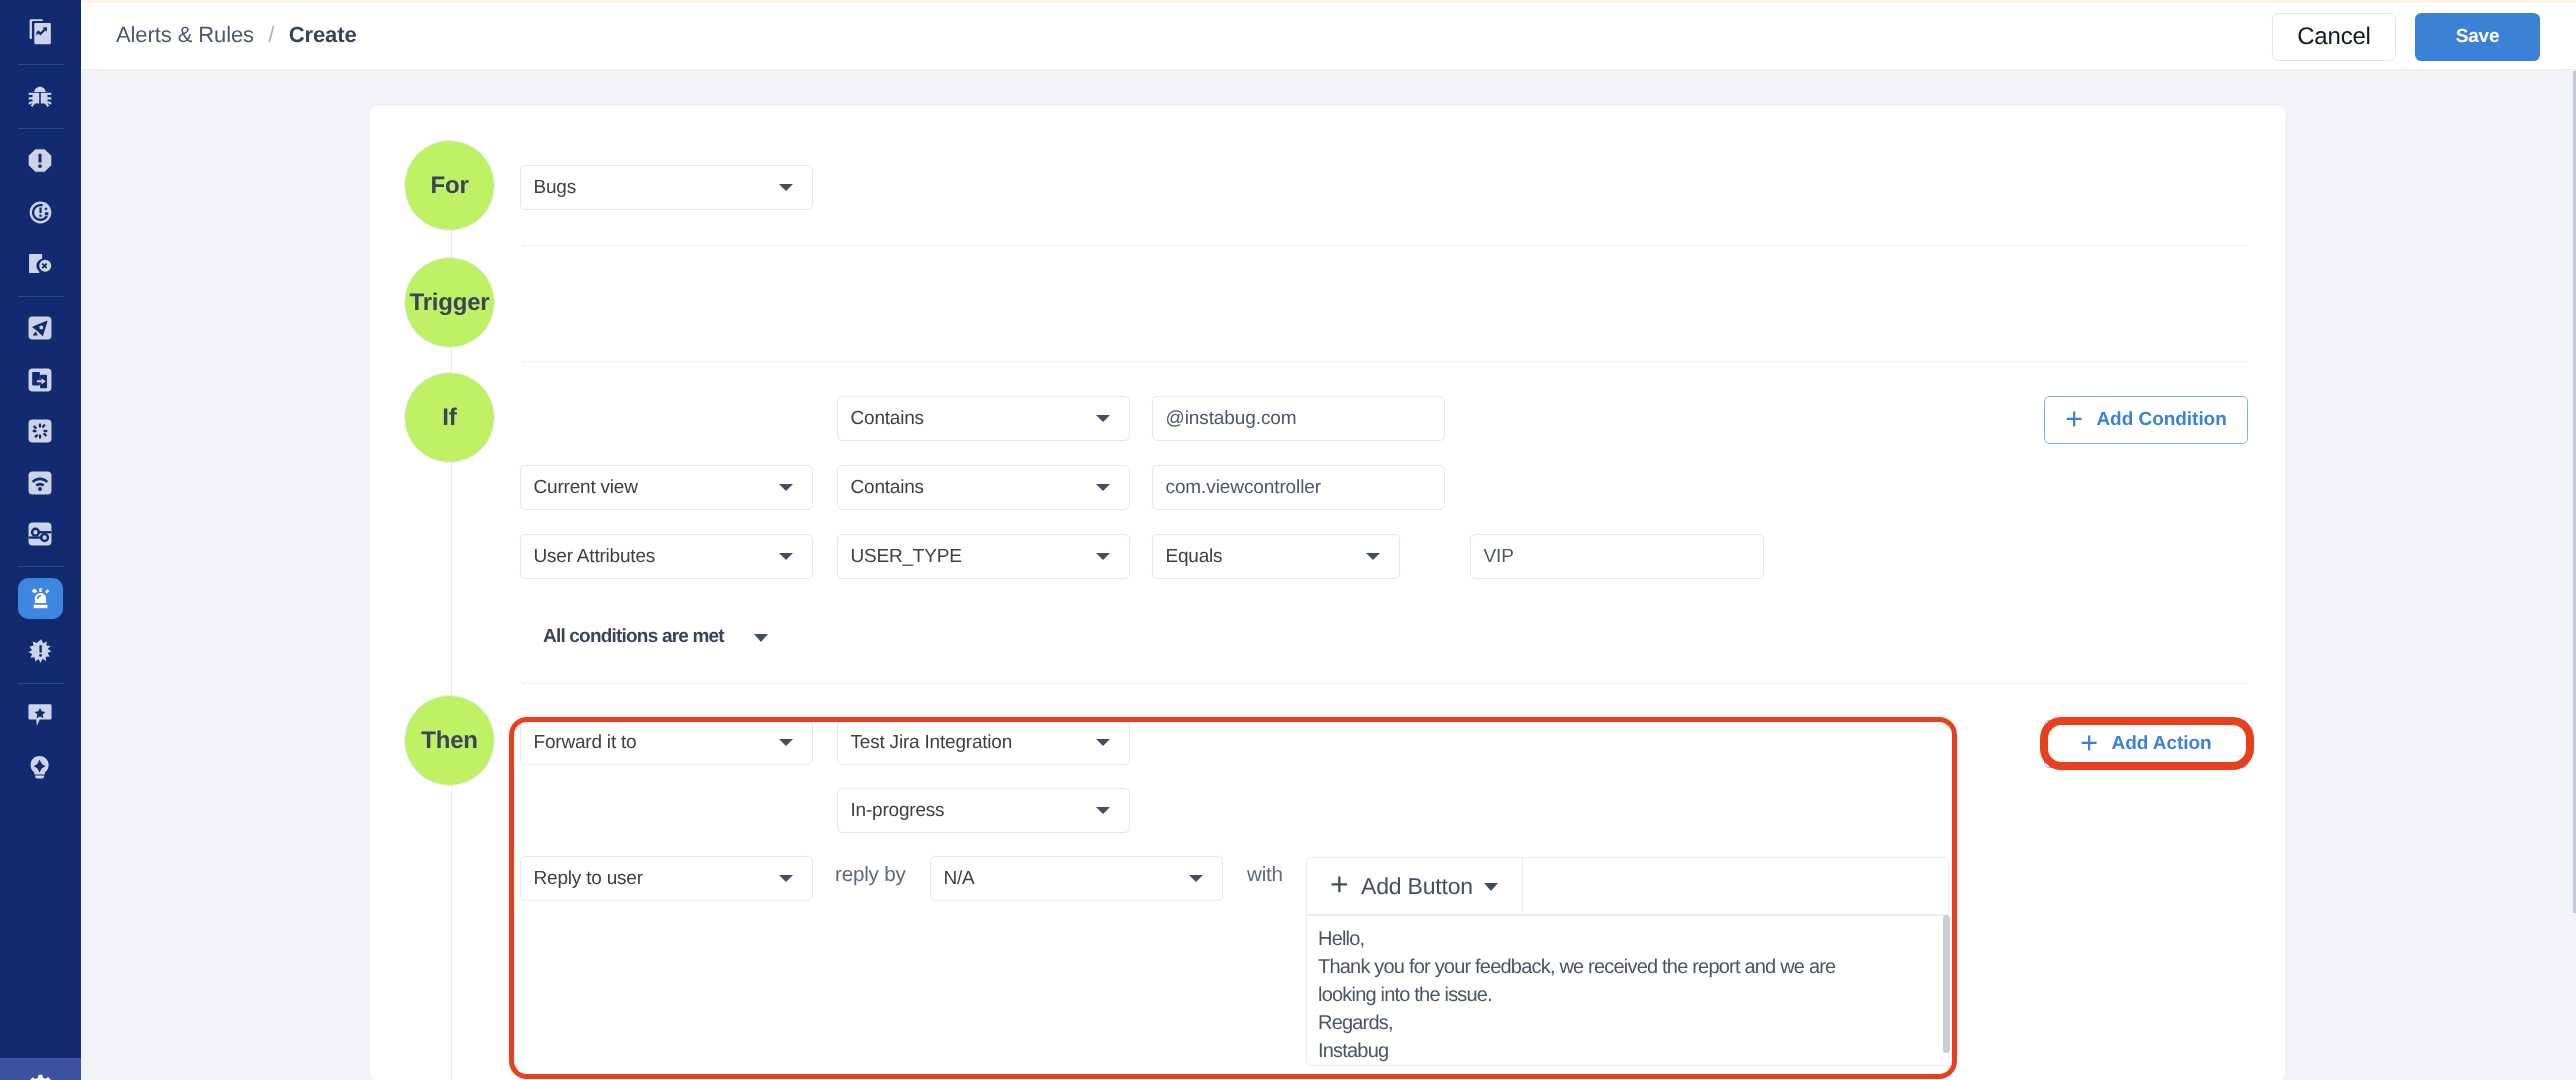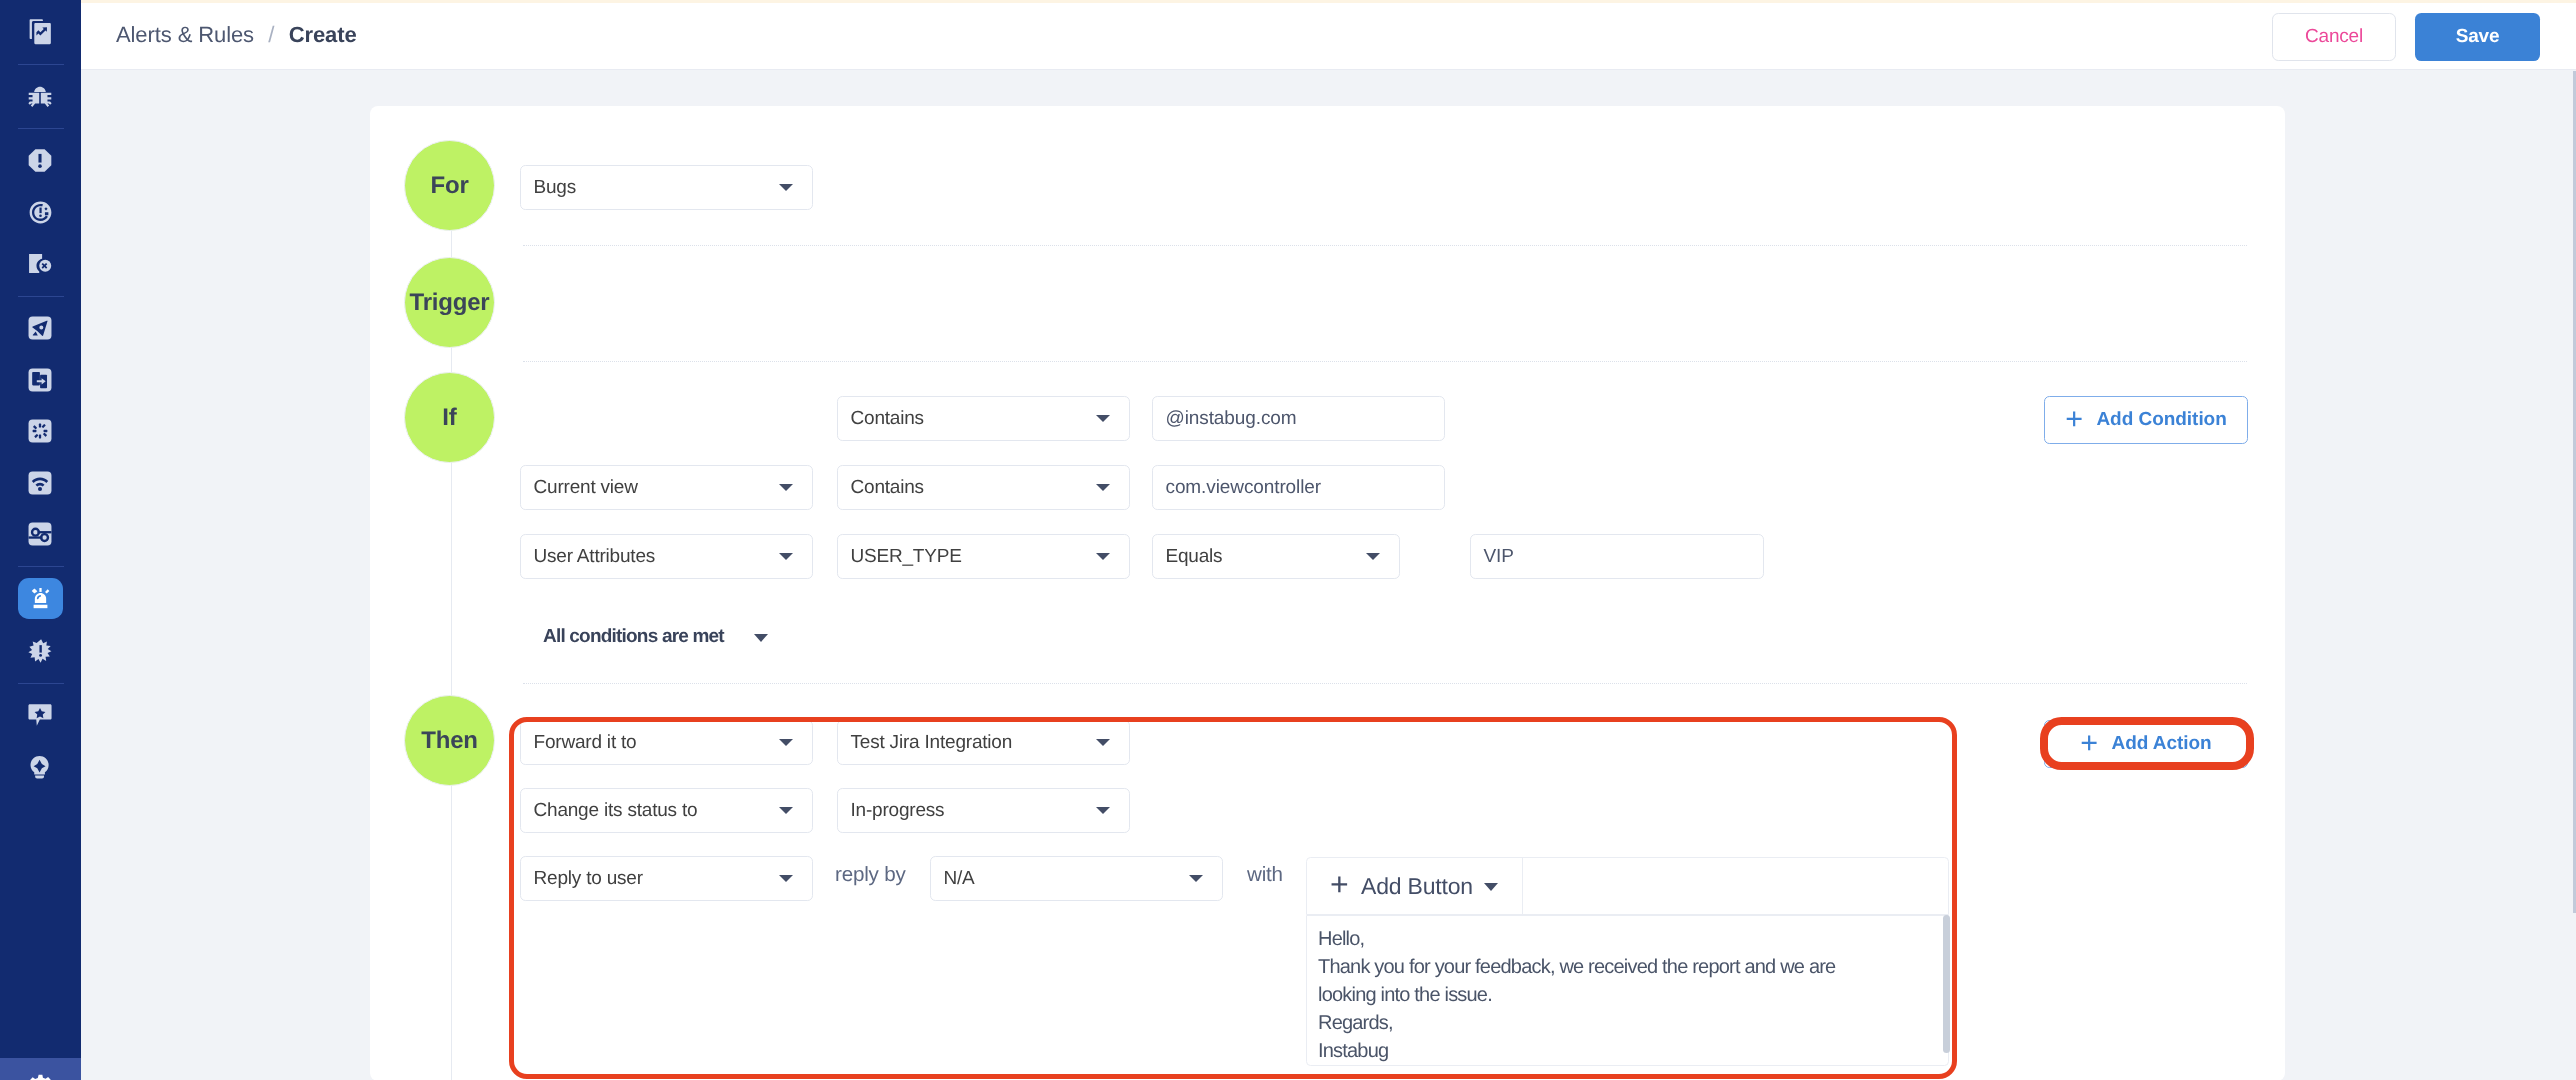--- a/index.html
+++ b/index.html
@@ -16,21 +16,21 @@
   .sb-div{position:absolute;left:18px;width:46px;height:0.9px;background:#2c4691;}
   .sb-bottom{position:absolute;left:0;bottom:0;width:81px;height:23px;background:#3b53a0;display:flex;align-items:flex-start;justify-content:center;padding-top:16px;overflow:hidden;}
   .sb-bottom svg{fill:#ffffff;display:block;}
 
   
   .topline{position:absolute;left:81px;top:0;right:0;height:2.7px;background:#fdf4e3;z-index:4;}
   .topbar{position:absolute;left:81px;top:0;right:0;height:70px;background:#fff;border-bottom:0.9px solid #e8ebf2;}
   .crumb{position:absolute;left:35px;top:0;height:69px;display:flex;align-items:center;font-size:22px;color:#4d5770;letter-spacing:-0.1px;justify-content:space-between;}
   .crumb .sep{margin:0 14.3px;color:#a9b1c2;font-size:22.4px;}
   .crumb .cur{font-weight:700;color:#39435a;}
-  .btn-cancel{position:absolute;left:2191px;top:12.5px;width:124px;height:48px;border:0.9px solid #e0e4ec;border-radius:6.3px;background:#fff;display:flex;align-items:center;justify-content:center;font-size:19px;color:#ec4899;letter-spacing:-0.2px;}
+  .btn-cancel{position:absolute;left:2191px;top:12.5px;width:124px;height:48px;border:0.9px solid #e0e4ec;border-radius:6.3px;background:#fff;display:flex;align-items:center;justify-content:center;font-size:24px;color:#0f172a;letter-spacing:-0.2px;}
   .btn-save{position:absolute;left:2334px;top:12.5px;width:125px;height:48px;border-radius:6.3px;background:#3b82d6;display:flex;align-items:center;justify-content:center;font-size:19px;color:#fff;font-weight:700;letter-spacing:-0.2px;}
 
   
   .card{position:absolute;left:370px;top:106px;width:1915px;height:975px;background:#fff;border-radius:8px;overflow:hidden;}
 
   .circle{position:absolute;width:91px;height:91px;border-radius:50%;background:#bef264;border:0.9px solid #edf0f5;display:flex;align-items:center;justify-content:center;font-size:24px;color:#3b4559;letter-spacing:-0.2px;font-weight:bold;}
   .vline{position:absolute;width:0.9px;background:#e6eaf1;}
   .dashed{position:absolute;height:0.9px;border-top:1.8px dotted #dce1ea;}
 
   .sel{position:absolute;height:45px;border:0.9px solid #e3e7ef;border-radius:5.4px;background:#fff;display:flex;align-items:center;}
@@ -301,24 +301,20 @@
 
     <div class="sel" style="left:150px;top:614px;width:293px">
       <span class="lbl">Forward it to</span>
       <span class="car"></span>
     </div>
     <div class="sel" style="left:467px;top:614px;width:293px">
       <span class="lbl">Test Jira Integration</span>
       <span class="car"></span>
     </div>
 
-    <div class="sel" style="left:150px;top:682px;width:293px">
-      <span class="lbl">Change its status to</span>
-      <span class="car"></span>
-    </div>
     <div class="sel" style="left:467px;top:682px;width:293px">
       <span class="lbl">In-progress</span>
       <span class="car"></span>
     </div>
 
     <div class="sel" style="left:150px;top:750px;width:293px">
       <span class="lbl">Reply to user</span>
       <span class="car"></span>
     </div>
     <div class="smalllab" style="left:465px;top:759px">reply by</div>

